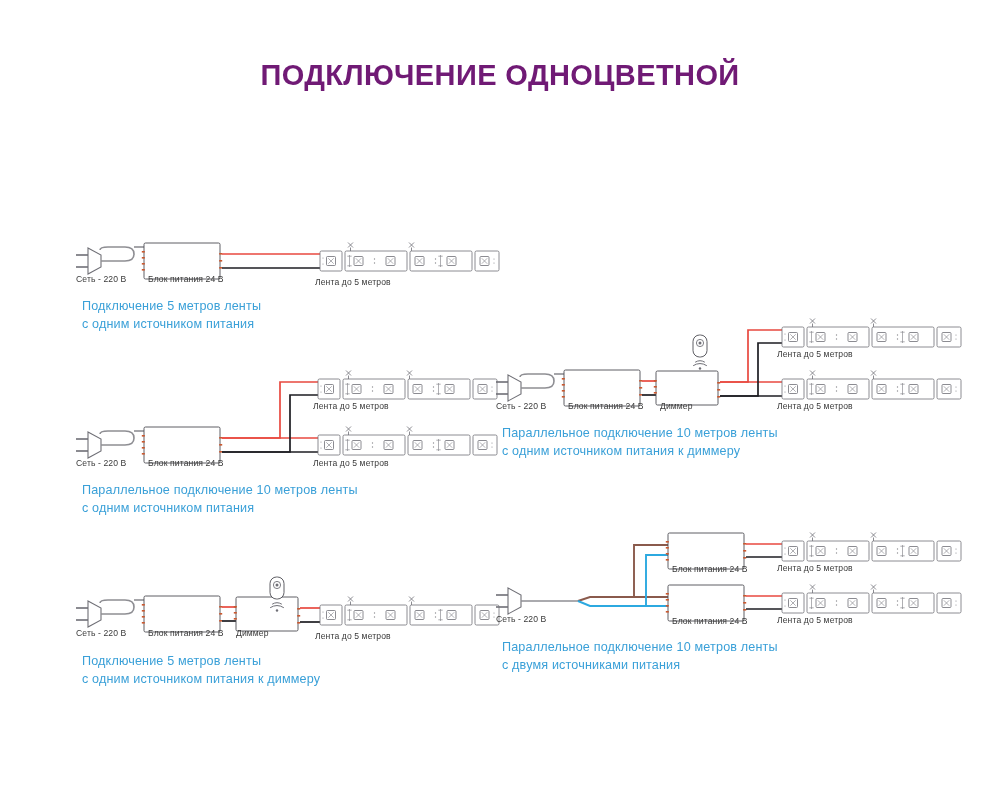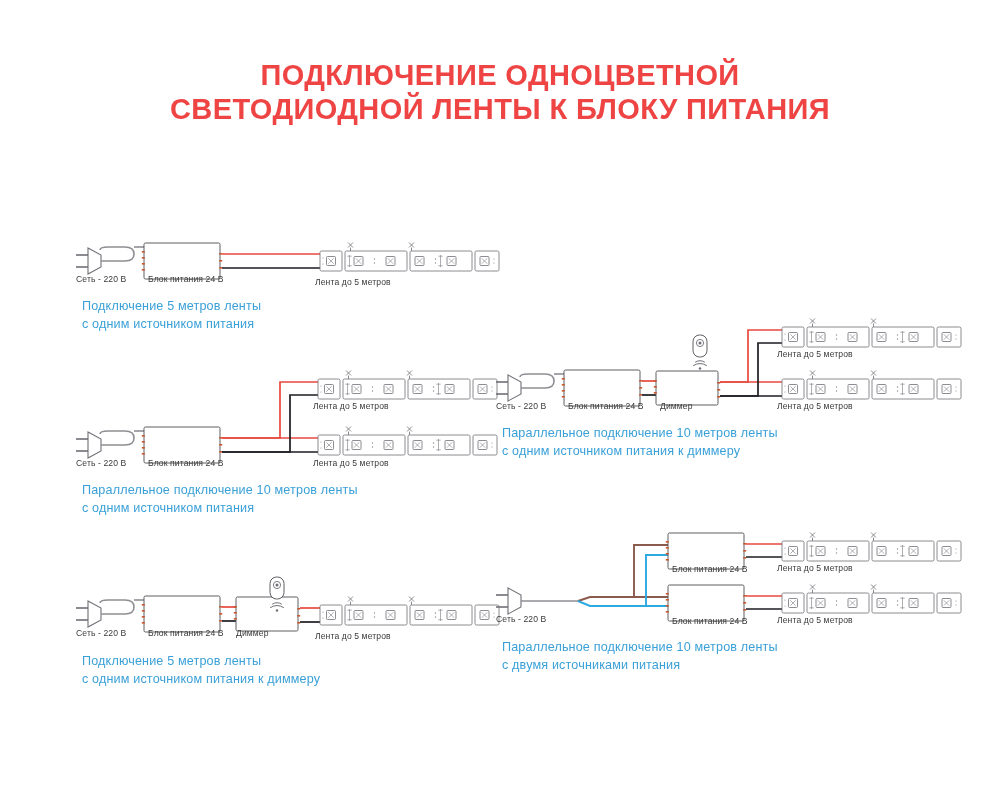--- a/index.html
+++ b/index.html
@@ -24,21 +24,21 @@
   }
   .title-wrap {
     position: absolute;
     top: 58px;
     left: 0;
     width: 1000px;
     text-align: center;
   }
   .title-line {
     display: block;
-    color: #ef4444;
+    color: #701a75;
     font-weight: bold;
     font-size: 29px;
     letter-spacing: 0.4px;
     line-height: 34px;
     text-transform: uppercase;
   }
   svg.diagram-layer {
     position: absolute;
     top: 0;
     left: 0;
@@ -68,21 +68,20 @@
   .term { fill: #c9582f; }
   .plug-body { fill: #ffffff; stroke: #6f6f76; stroke-width: 1.1; }
 </style>
 </head>
 <body>
 
 <div id="poster">
 
   <div class="title-wrap">
     <span class="title-line">ПОДКЛЮЧЕНИЕ ОДНОЦВЕТНОЙ</span>
-    <span class="title-line">СВЕТОДИОДНОЙ ЛЕНТЫ К БЛОКУ ПИТАНИЯ</span>
   </div>
 
   <svg class="diagram-layer" viewBox="0 0 1000 800">
     <defs>
 
       <g id="sym-strip">
 
         <rect class="strip-outline" x="0" y="0" width="22" height="20" rx="1.5"></rect>
         <rect class="led-sq" x="6.5" y="5.5" width="9" height="9" rx="1"></rect>
         <line class="thin" x1="8.3" y1="7.3" x2="13.7" y2="12.7"></line>

